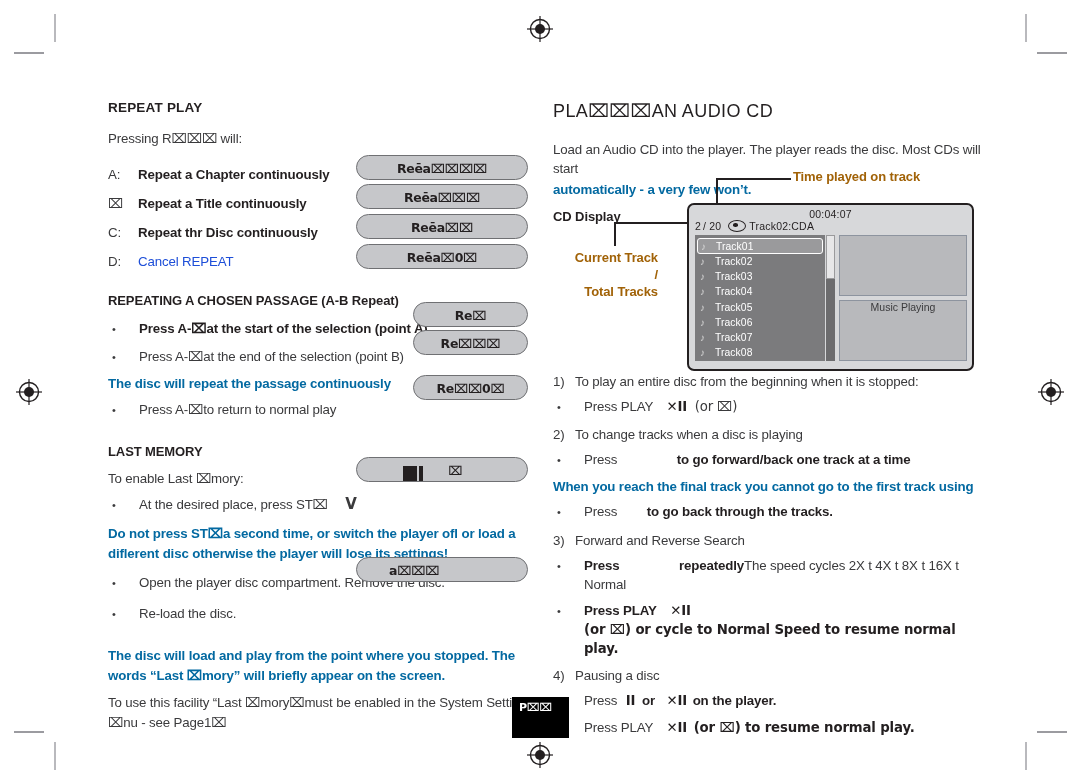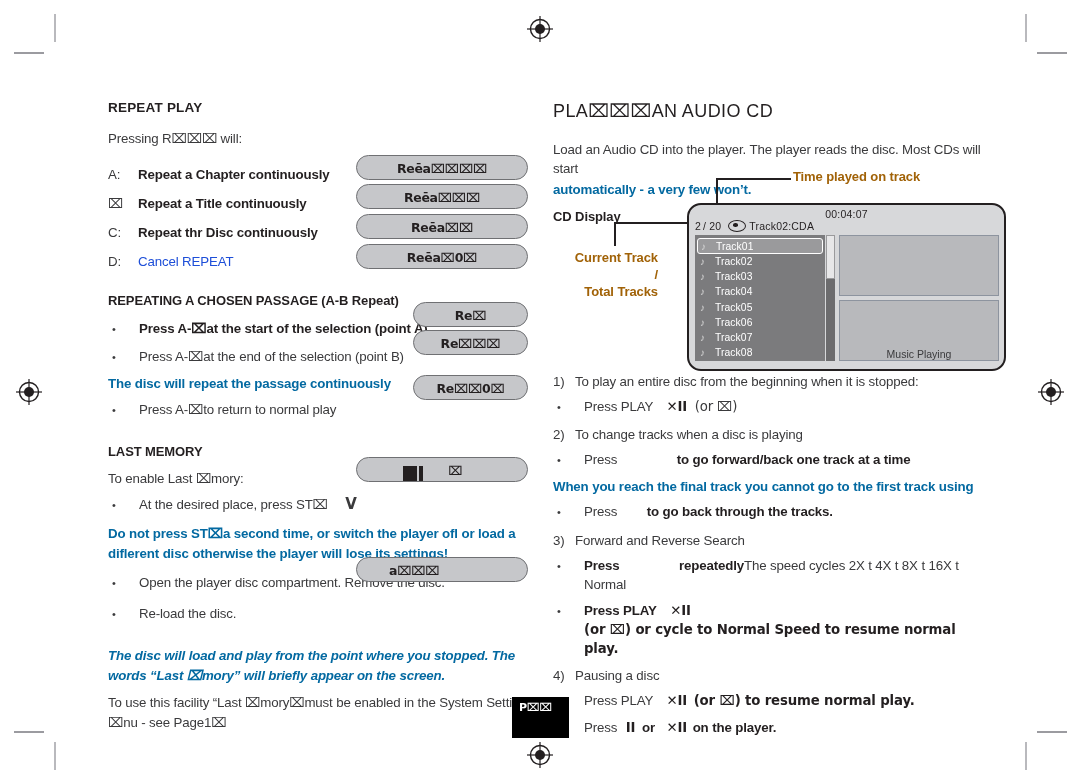--- a/index.html
+++ b/index.html
@@ -129,23 +129,23 @@
     vertical-align: -2px;
     margin-right: 22px;
   }
   .stopglyph .sq { display:inline-block; width: 14px; height: 15px; background:#231f20; vertical-align: middle;}
   .stopglyph .bar { display:inline-block; width: 4px; height: 15px; background:#231f20; margin-left:2px; vertical-align: middle;}
 
   
   .cddisp {
     position: absolute;
     left: 687px; top: 203px;
-    width: 319px; height: 168px;
+    width: 287px; height: 168px;
     border: 2.5px solid #231f20;
-    border-radius: 14px;
+    border-radius: 7px;
     background: #d7d8da;
     box-sizing: border-box;
     overflow: hidden;
   }
   .cddisp .timeline {
     text-align: center;
     font-size: 10.5px;
     color: #231f20;
     padding-top: 3px;
     letter-spacing: 0.2px;
@@ -226,21 +226,21 @@
     border: 1px solid #8d949f;
     box-sizing: border-box;
   }
   .pane-b {
     height: 61px;
     margin-top: 4px;
     background: #b8b9bc;
     border: 1px solid #8d949f;
     box-sizing: border-box;
     display: flex;
-    align-items: flex-end;
+    align-items: flex-start;
     justify-content: center;
     font-size: 10.5px;
     color: #3a3a3c;
   }
 
   
   .callout-label {
     position: absolute;
     font-size: 13px;
     font-weight: bold;
@@ -362,21 +362,21 @@
 
     <div class="bullet" style="margin-top:9px;">
       <span class="dot">•</span>
       <span class="btxt">Open the player disc compartment. Remove the disc.</span>
     </div>
     <div class="bullet" style="margin-top:11px;">
       <span class="dot">•</span>
       <span class="btxt">Re-load the disc.</span>
     </div>
 
-    <p class="body bold" style="margin-top:22px;line-height:20px;font-style:italic;">The disc will load and play from the point where you stopped. The words “Last ⌧mory” will briefly appear on the screen.</p>
+    <p class="body bold" style="margin-top:22px;line-height:20px;">The disc will load and play from the point where you stopped. The words “Last ⌧mory” will briefly appear on the screen.</p>
     <p class="body" style="margin-top:2px;line-height:20px;">To use this facility  “Last ⌧mory⌧must be enabled in the System Settings ⌧nu - see Page1⌧</p>
   </div>
 
   <div class="pill wide" style="left:356px; top:184px;">
     <span class="glyphbox">Reēa⌧⌧⌧</span>
   </div>
   <div class="pill wide" style="left:356px; top:155px;">
     <span class="glyphbox">Reēa⌧⌧⌧⌧</span>
   </div>
   <div class="pill wide" style="left:356px; top:214px;">
@@ -534,34 +534,34 @@
       </span>
     </div>
 
     <div class="numitem" style="margin-top:8px;">
       <span class="num">4)</span>
       <span>Pausing a disc</span>
     </div>
     <div class="bullet">
       <span class="dot">•</span>
       <span class="btxt">
-        <span>Press PLAY</span>
-        <b class="ticon" style="margin:0 3px 0 10px;">✕II</b>
-        <b class="boxglyph">(or ⌧) to resume normal play.</b>
-      </span>
-    </div>
-    <div class="bullet">
-      <span class="dot">•</span>
-      <span class="btxt">
         <span>Press</span>
         <b class="ticon" style="margin:0 3px 0 5px;">II</b>
         <b>or</b>
         <b class="ticon" style="margin:0 2px 0 8px;">✕II</b>
         <b>on the player.</b>
       </span>
     </div>
+    <div class="bullet">
+      <span class="dot">•</span>
+      <span class="btxt">
+        <span>Press PLAY</span>
+        <b class="ticon" style="margin:0 3px 0 10px;">✕II</b>
+        <b class="boxglyph">(or ⌧) to resume normal play.</b>
+      </span>
+    </div>
   </div>
 
   <div class="footer-box">
     <span class="boxglyph">P⌧⌧</span>
   </div>
 
 </div>
 
 </body></html>

